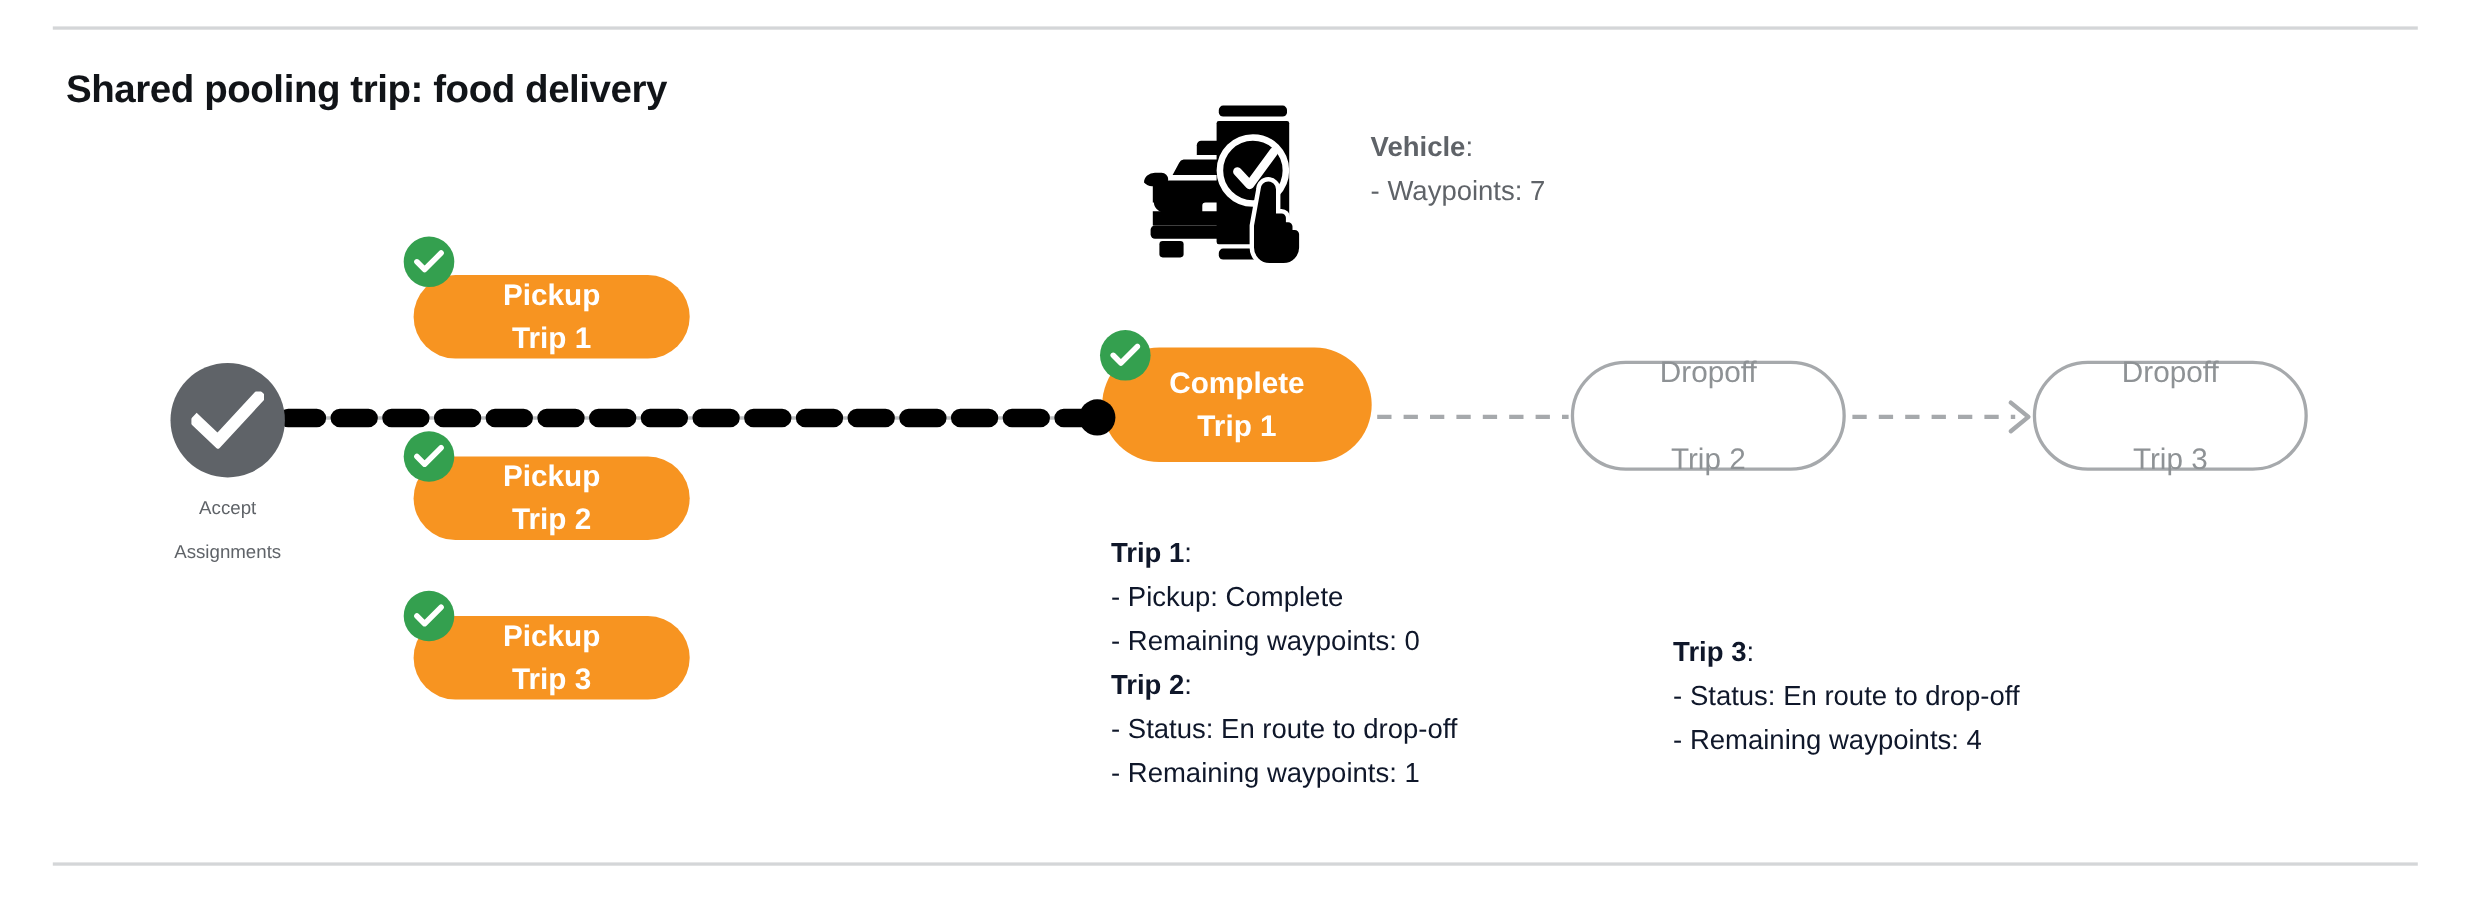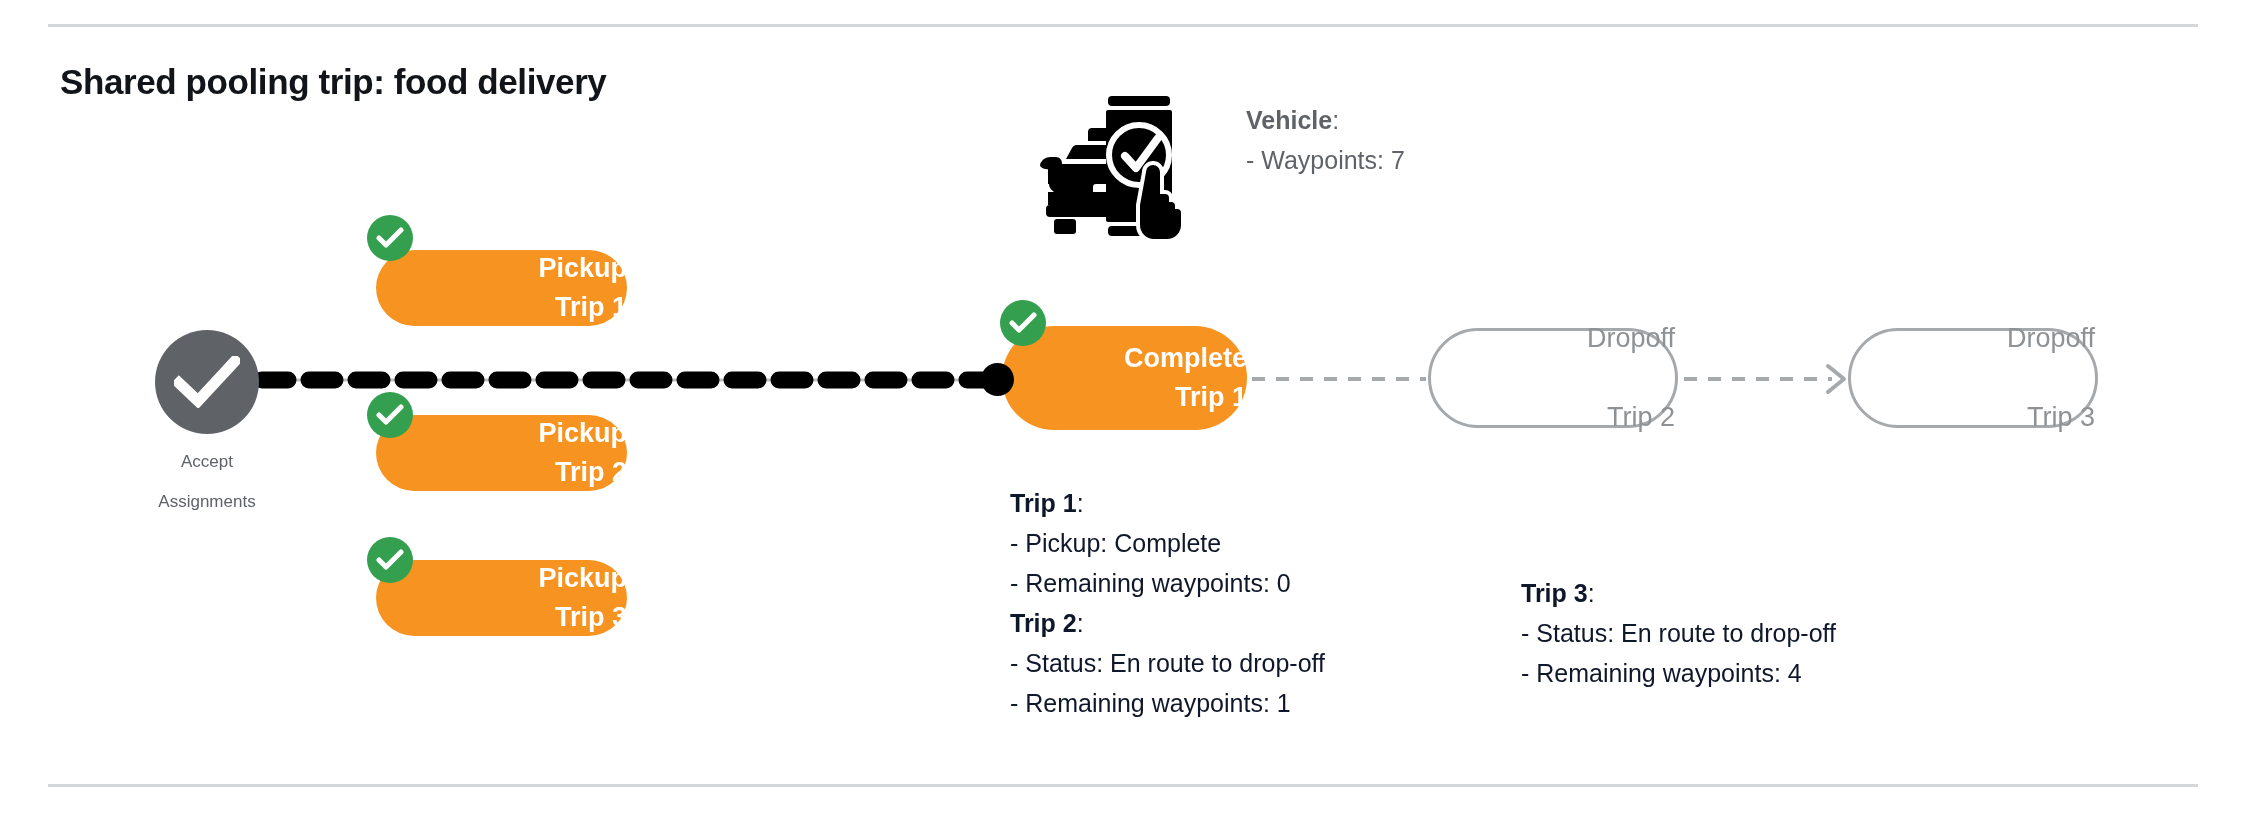--- a/index.html
+++ b/index.html
@@ -86,21 +86,21 @@
     height: 825px;
     pointer-events: none;
   }
 
   
   .pill {
     position: absolute;
     border-radius: 999px;
     display: flex;
     flex-direction: column;
-    align-items: flex-end;
+    align-items: center;
     justify-content: center;
     box-sizing: border-box;
   }
   .pill.solid {
     background: #f79421;
     color: #ffffff;
     font-size: 27px;
     font-weight: bold;
     line-height: 39px;
   }
@@ -129,21 +129,21 @@
 
   
   #pickup-1 { left: 376px; top: 250px; width: 251px; height: 76px; }
   #badge-pickup-1 { left: 367px; top: 215px; }
   #pickup-2 { left: 376px; top: 415px; width: 251px; height: 76px; }
   #badge-pickup-2 { left: 367px; top: 392px; }
   #pickup-3 { left: 376px; top: 560px; width: 251px; height: 76px; }
   #badge-pickup-3 { left: 367px; top: 537px; }
 
   
-  #complete-1 { left: 1002px; top: 326px; width: 245px; height: 104px; }
+  #complete-1 { left: 1002px; top: 316px; width: 245px; height: 104px; }
   #badge-complete-1 { left: 1000px; top: 300px; }
 
   
   #dropoff-2 { left: 1428px; top: 328px; width: 250px; height: 100px; }
   #dropoff-3 { left: 1848px; top: 328px; width: 250px; height: 100px; }
 
   
   .route-dot {
     position: absolute;
     left: 981px;
@@ -159,21 +159,21 @@
   .vehicle-icon {
     position: absolute;
     left: 1032px;
     top: 86px;
     width: 160px;
     height: 155px;
   }
   .vehicle-caption {
     position: absolute;
     left: 1246px;
-    top: 100px;
+    top: 114px;
     font-size: 25px;
     line-height: 40px;
     color: #5f6368;
     white-space: nowrap;
   }
   .vehicle-caption b { color: #5f6368; }
 
   
   .info-block {
     position: absolute;

